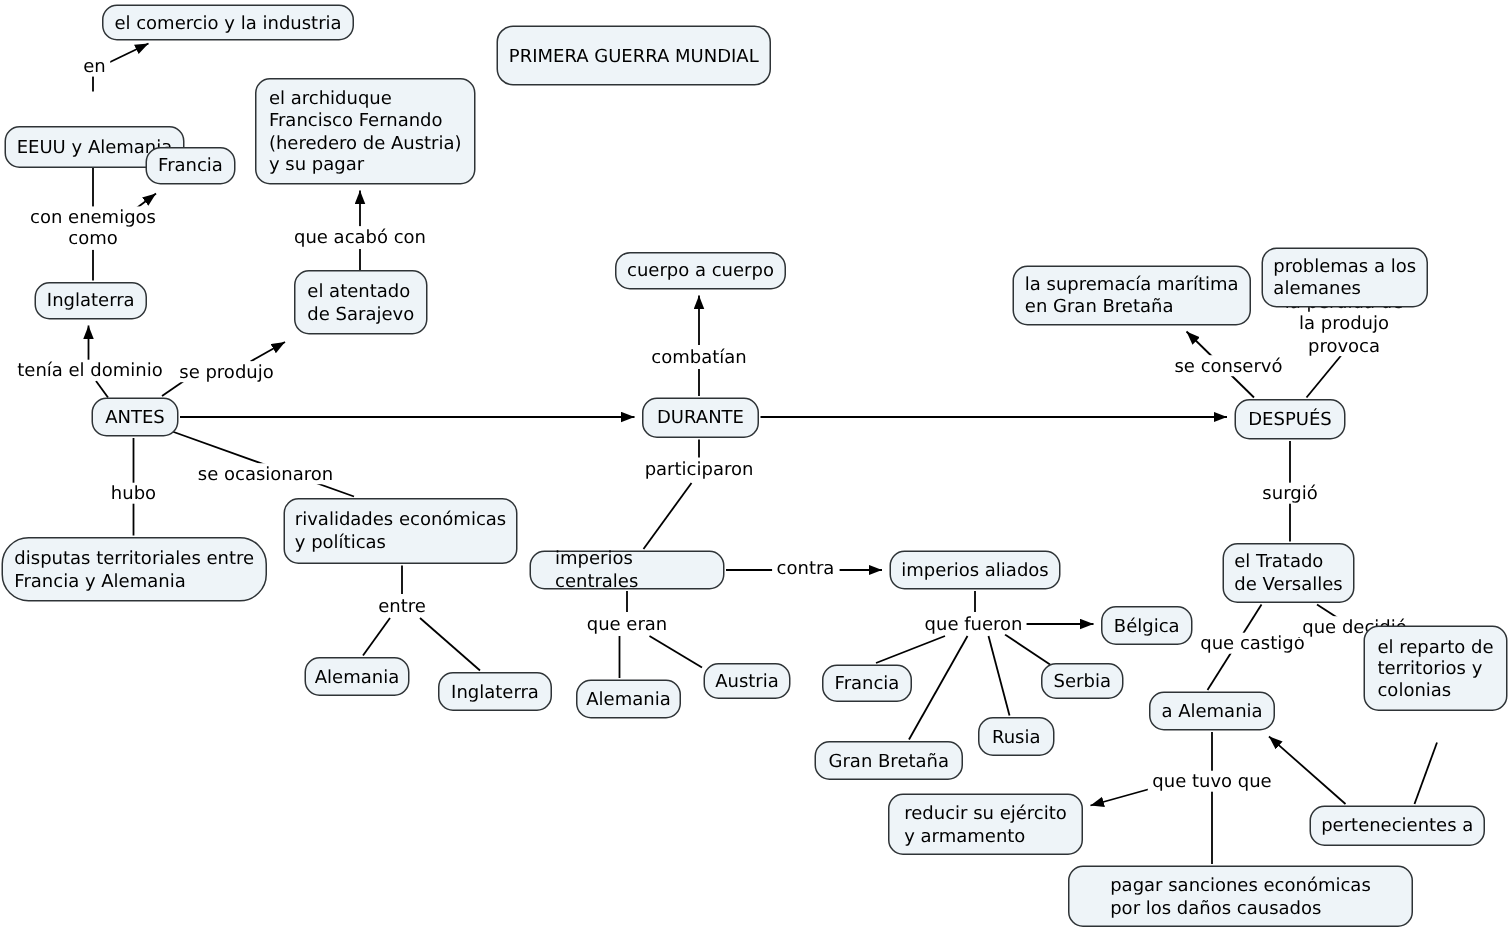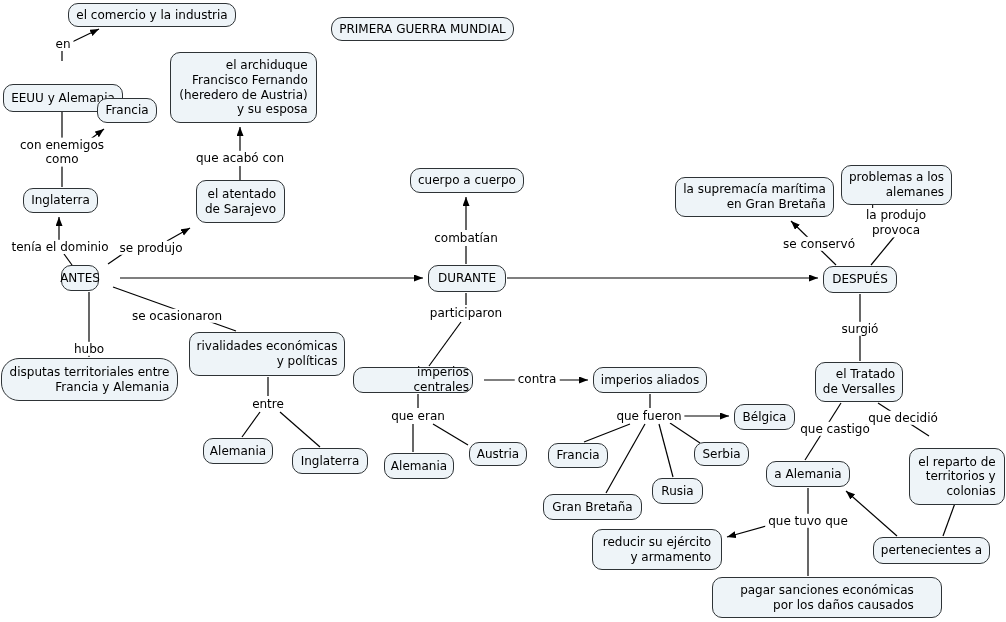--- a/index.html
+++ b/index.html
@@ -1,20 +1,20 @@
 <!DOCTYPE html>
 <html><head>
 <meta charset="utf-8">
 <style>
   html,body{margin:0;padding:0;background:#fff;}
   #canvas{position:relative;width:1006px;height:622px;background:#ffffff;overflow:hidden;
           font-family:"DejaVu Sans","Liberation Sans",sans-serif;}
   #edges{position:absolute;left:0;top:0;z-index:0;}
   .node{position:absolute;z-index:2;display:flex;align-items:center;justify-content:center;
-        text-align:right;background:#eef4f8;border:1px solid #2e3336;border-radius:10px;
+        text-align:left;background:#eef4f8;border:1px solid #2e3336;border-radius:10px;
         font-size:12px;line-height:1.22;color:#000;padding:1px 3px;box-sizing:border-box;
         white-space:pre-line;}
   .lbl{position:absolute;z-index:1;transform:translate(-50%,-50%);background:#ffffff;
        font-size:12px;line-height:1.2;color:#000;text-align:center;padding:0 3px;
        white-space:pre-line;}
   svg line{stroke:#000;stroke-width:1.2;}
 </style>
 </head>
 <body>
 
@@ -63,73 +63,73 @@
     <line x1="894" y1="201" x2="894" y2="167" marker-end="url(#arw)"></line>
     <line x1="860" y1="294" x2="860" y2="361"></line>
     <line x1="841" y1="403" x2="805" y2="460"></line>
     <line x1="878" y1="403" x2="929" y2="436"></line>
     <line x1="958" y1="495" x2="943" y2="536"></line>
     <line x1="897" y1="536" x2="846" y2="491" marker-end="url(#arw)"></line>
     <line x1="808" y1="488" x2="808" y2="576"></line>
     <line x1="770" y1="525" x2="727" y2="537" marker-end="url(#arw)"></line>
   </svg>
 
-  <div class="node" style="left:331px;top:17px;width:183px;height:24px;border-radius:11px;">PRIMERA GUERRA MUNDIAL</div>
+  <div class="node" style="left:331px;top:17px;width:183px;height:40px;border-radius:11px;">PRIMERA GUERRA MUNDIAL</div>
   <div class="node" style="left:68px;top:3px;width:168px;height:24px;">el comercio y la industria</div>
   <div class="node" style="left:3px;top:62px;width:120px;height:28px;margin-top:22px;">EEUU y Alemania</div>
   <div class="node" style="left:97px;top:98px;width:60px;height:25px;">Francia</div>
   <div class="node" style="left:23px;top:188px;width:75px;height:25px;">Inglaterra</div>
   <div class="node" style="left:196px;top:180px;width:89px;height:43px;">el atentado
 de Sarajevo</div>
   <div class="node" style="left:170px;top:52px;width:147px;height:71px;">el archiduque
 Francisco Fernando
 (heredero de Austria)
-y su esposa</div>
-  <div class="node" style="left:61px;top:265px;width:38px;height:26px;">ANTES</div>
+y su pagar</div>
+  <div class="node" style="left:61px;top:265px;width:58px;height:26px;">ANTES</div>
   <div class="node" style="left:1px;top:358px;width:177px;height:43px;border-radius:18px;">disputas territoriales entre
 Francia y Alemania</div>
   <div class="node" style="left:189px;top:332px;width:156px;height:44px;">rivalidades económicas
 y políticas</div>
   <div class="node" style="left:203px;top:438px;width:70px;height:26px;">Alemania</div>
   <div class="node" style="left:292px;top:448px;width:76px;height:26px;">Inglaterra</div>
   <div class="node" style="left:410px;top:168px;width:114px;height:25px;">cuerpo a cuerpo</div>
   <div class="node" style="left:428px;top:265px;width:78px;height:27px;">DURANTE</div>
-  <div class="node" style="left:353px;top:367px;width:120px;height:26px;padding-left:16px;">imperios centrales</div>
+  <div class="node" style="left:353px;top:367px;width:130px;height:26px;padding-left:16px;">imperios centrales</div>
   <div class="node" style="left:593px;top:367px;width:114px;height:26px;">imperios aliados</div>
   <div class="node" style="left:384px;top:453px;width:70px;height:26px;">Alemania</div>
   <div class="node" style="left:469px;top:442px;width:58px;height:24px;">Austria</div>
   <div class="node" style="left:548px;top:443px;width:60px;height:25px;">Francia</div>
   <div class="node" style="left:543px;top:494px;width:99px;height:26px;">Gran Bretaña</div>
   <div class="node" style="left:652px;top:478px;width:51px;height:26px;">Rusia</div>
   <div class="node" style="left:694px;top:442px;width:55px;height:24px;">Serbia</div>
   <div class="node" style="left:734px;top:404px;width:61px;height:26px;">Bélgica</div>
   <div class="node" style="left:675px;top:177px;width:159px;height:40px;">la supremacía marítima
 en Gran Bretaña</div>
   <div class="node" style="left:841px;top:123px;width:111px;height:40px;margin-top:42px;">problemas a los
 alemanes</div>
   <div class="node" style="left:823px;top:266px;width:74px;height:27px;">DESPUÉS</div>
   <div class="node" style="left:815px;top:362px;width:88px;height:40px;">el Tratado
 de Versalles</div>
   <div class="node" style="left:766px;top:461px;width:84px;height:26px;">a Alemania</div>
-  <div class="node" style="left:909px;top:448px;width:96px;height:57px;">el reparto de
+  <div class="node" style="left:909px;top:417px;width:96px;height:57px;">el reparto de
 territorios y
 colonias</div>
   <div class="node" style="left:873px;top:537px;width:117px;height:27px;">pertenecientes a</div>
   <div class="node" style="left:592px;top:529px;width:130px;height:41px;">reducir su ejército
 y armamento</div>
   <div class="node" style="left:712px;top:577px;width:230px;height:41px;">pagar sanciones económicas
 por los daños causados</div>
 
   <div class="lbl" style="left:63px;top:44px;">en</div>
   <div class="lbl" style="left:62px;top:152px;">con enemigos
 como</div>
   <div class="lbl" style="left:60px;top:247px;">tenía el dominio</div>
   <div class="lbl" style="left:151px;top:248px;">se produjo</div>
   <div class="lbl" style="left:240px;top:158px;">que acabó con</div>
-  <div class="lbl" style="left:89px;top:329px;margin-top:20px;">hubo</div>
+  <div class="lbl" style="left:89px;top:329px;">hubo</div>
   <div class="lbl" style="left:177px;top:316px;">se ocasionaron</div>
   <div class="lbl" style="left:268px;top:404px;">entre</div>
   <div class="lbl" style="left:466px;top:238px;">combatían</div>
   <div class="lbl" style="left:466px;top:313px;">participaron</div>
   <div class="lbl" style="left:418px;top:416px;">que eran</div>
   <div class="lbl" style="left:537px;top:379px;">contra</div>
   <div class="lbl" style="left:649px;top:416px;">que fueron</div>
   <div class="lbl" style="left:819px;top:244px;">se conservó</div>
   <div class="lbl" style="left:896px;top:216px;">la pérdida de
 la produjo provoca</div>

